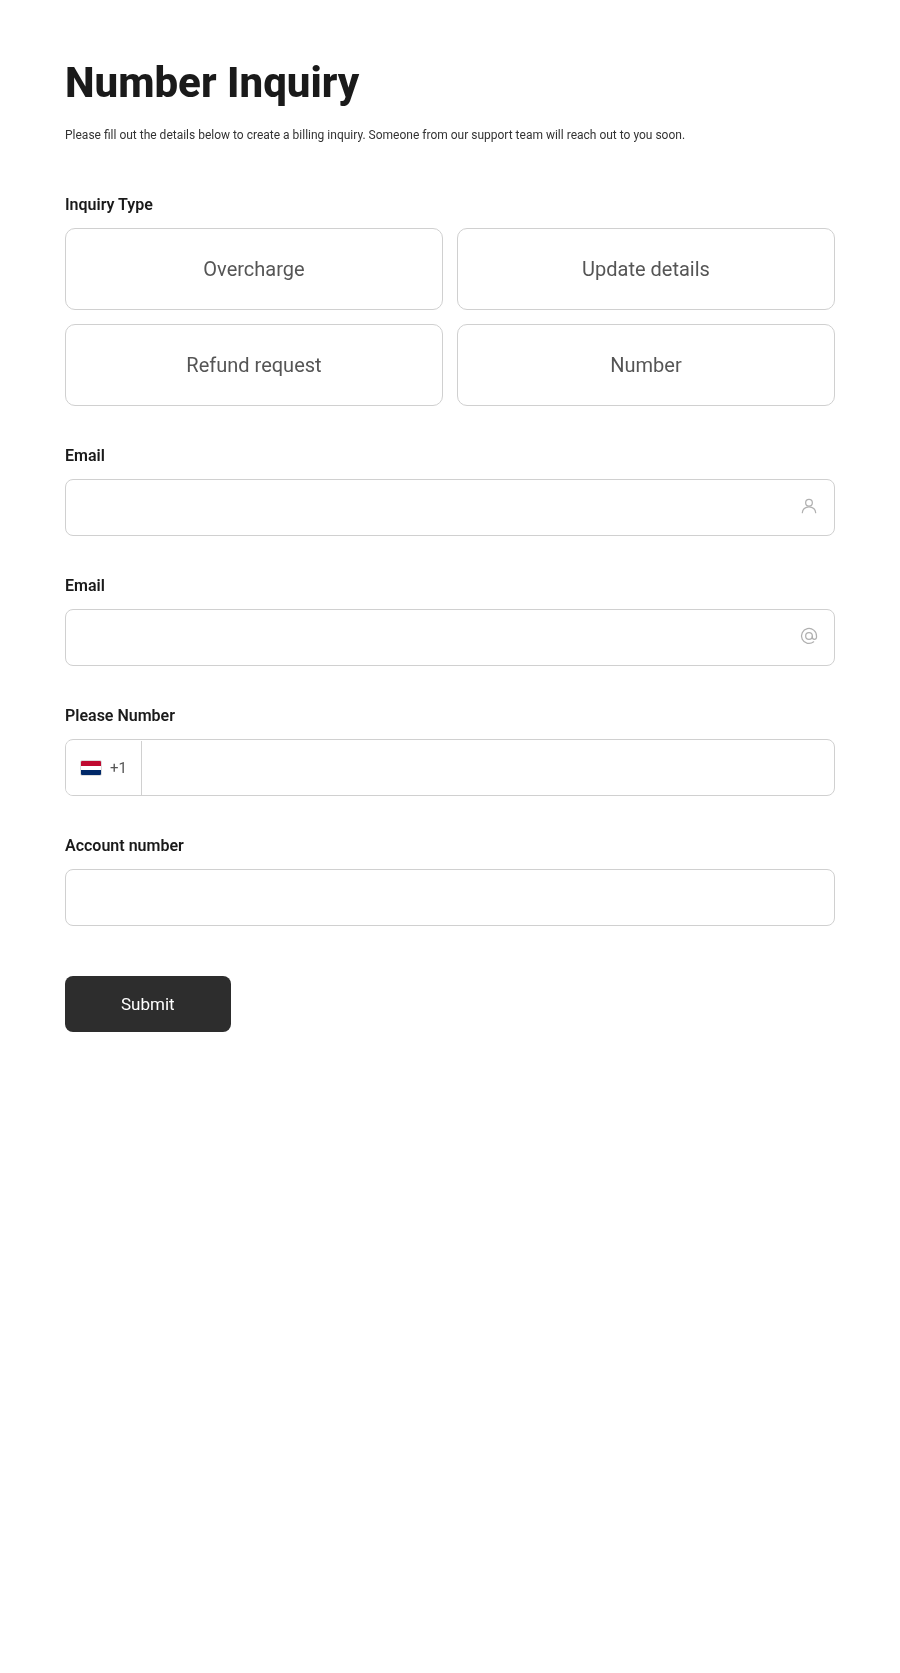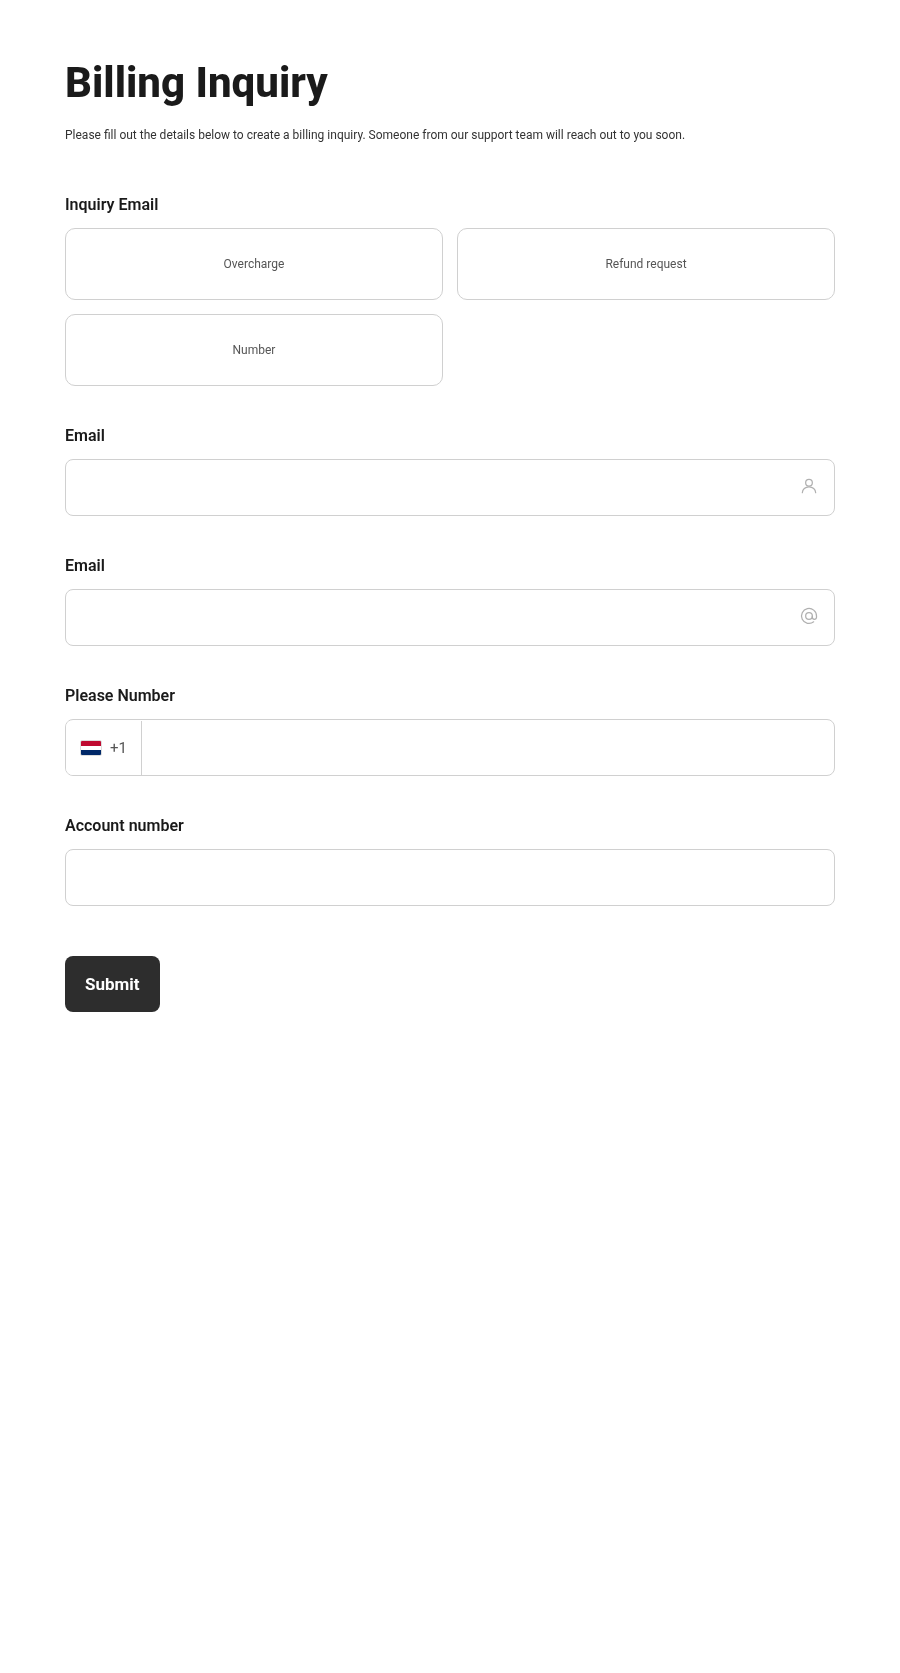--- a/index.html
+++ b/index.html
@@ -48,21 +48,21 @@
       display: grid;
       grid-template-columns: 1fr 1fr;
       gap: 14px;
     }
 
     .inquiry-btn {
       background: #ffffff;
       border: 1.5px solid #d0d0d0;
       border-radius: 10px;
       padding: 28px 20px;
-      font-size: 12px;
+      font-size: 20px;
       color: #555555;
       cursor: pointer;
       text-align: center;
       transition: border-color 0.2s, background 0.2s;
       font-family: inherit;
     }
 
     .text-input-wrapper {
       position: relative;
       display: flex;
@@ -147,40 +147,41 @@
       font-size: 16px;
       font-family: inherit;
       background: transparent;
     }
 
     .submit-btn {
       background: #2d2d2d;
       color: #ffffff;
       border: none;
       border-radius: 8px;
-      padding: 18px 20px;
+      padding: 18px 56px;
       font-size: 17px;
-      font-weight: 700;
+      font-weight: 400;
       cursor: pointer;
       font-family: inherit;
       margin-top: 10px;
     }
   </style>
 </head>
 <body>
 
 
 
-<h1 class="page-title">Billing Inquiry</h1>
+<h1 class="page-title">Number Inquiry</h1>
 <p class="page-subtitle">Please fill out the details below to create a billing inquiry. Someone from our support team will reach out to you soon.</p>
 
 <div class="form-section">
-  <label class="field-label">Inquiry Email</label>
+  <label class="field-label">Inquiry Type</label>
   <div class="inquiry-type-grid">
     <button class="inquiry-btn">Overcharge</button>
+    <button class="inquiry-btn">Update details</button>
     <button class="inquiry-btn">Refund request</button>
     <button class="inquiry-btn">Number</button>
   </div>
 </div>
 
 <div class="form-section">
   <label class="field-label">Email</label>
   <div class="text-input-wrapper">
     <input class="text-input" type="text" style="">
     <span class="input-icon">

